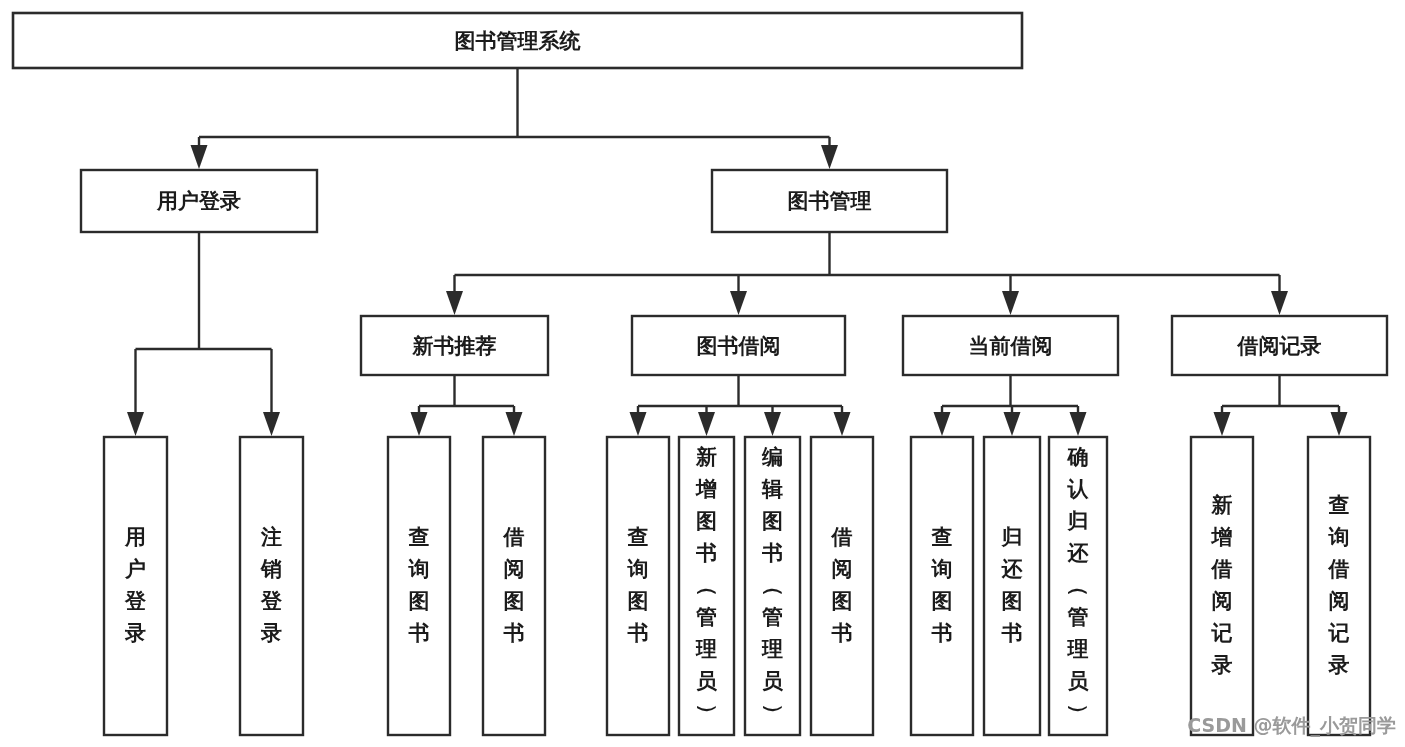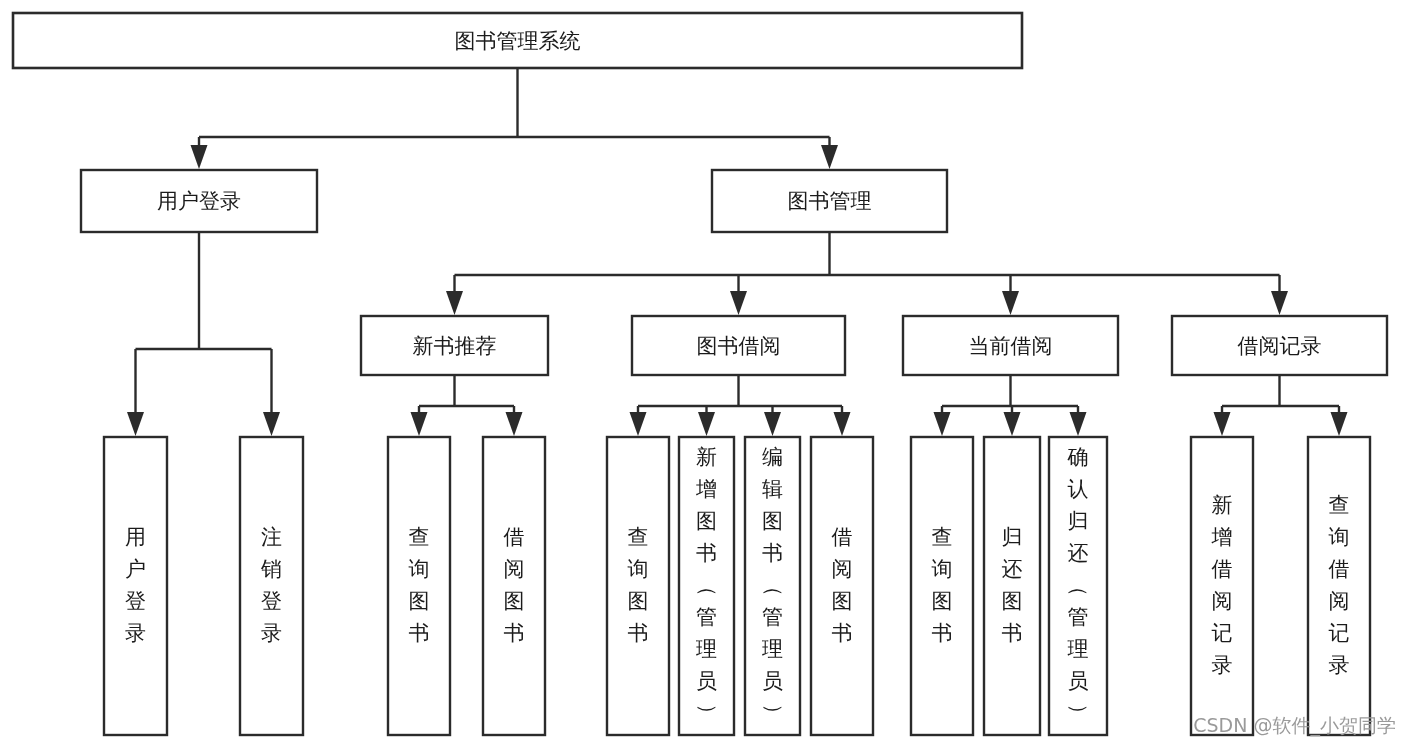--- a/index.html
+++ b/index.html
@@ -13,20 +13,21 @@
     font-family: "DejaVu Sans", "Liberation Sans", sans-serif;
     overflow: hidden;
     position: relative;
   }
   #diagram-root {
     position: absolute;
     left: 0;
     top: 0;
     width: 1405px;
     height: 747px;
+    font-weight: bold;
   }
   svg.diagram {
     display: block;
     width: 1405px;
     height: 747px;
   }
   .node-box {
     fill: #ffffff;
     stroke: #2b2b2b;
     stroke-width: 2.4;

